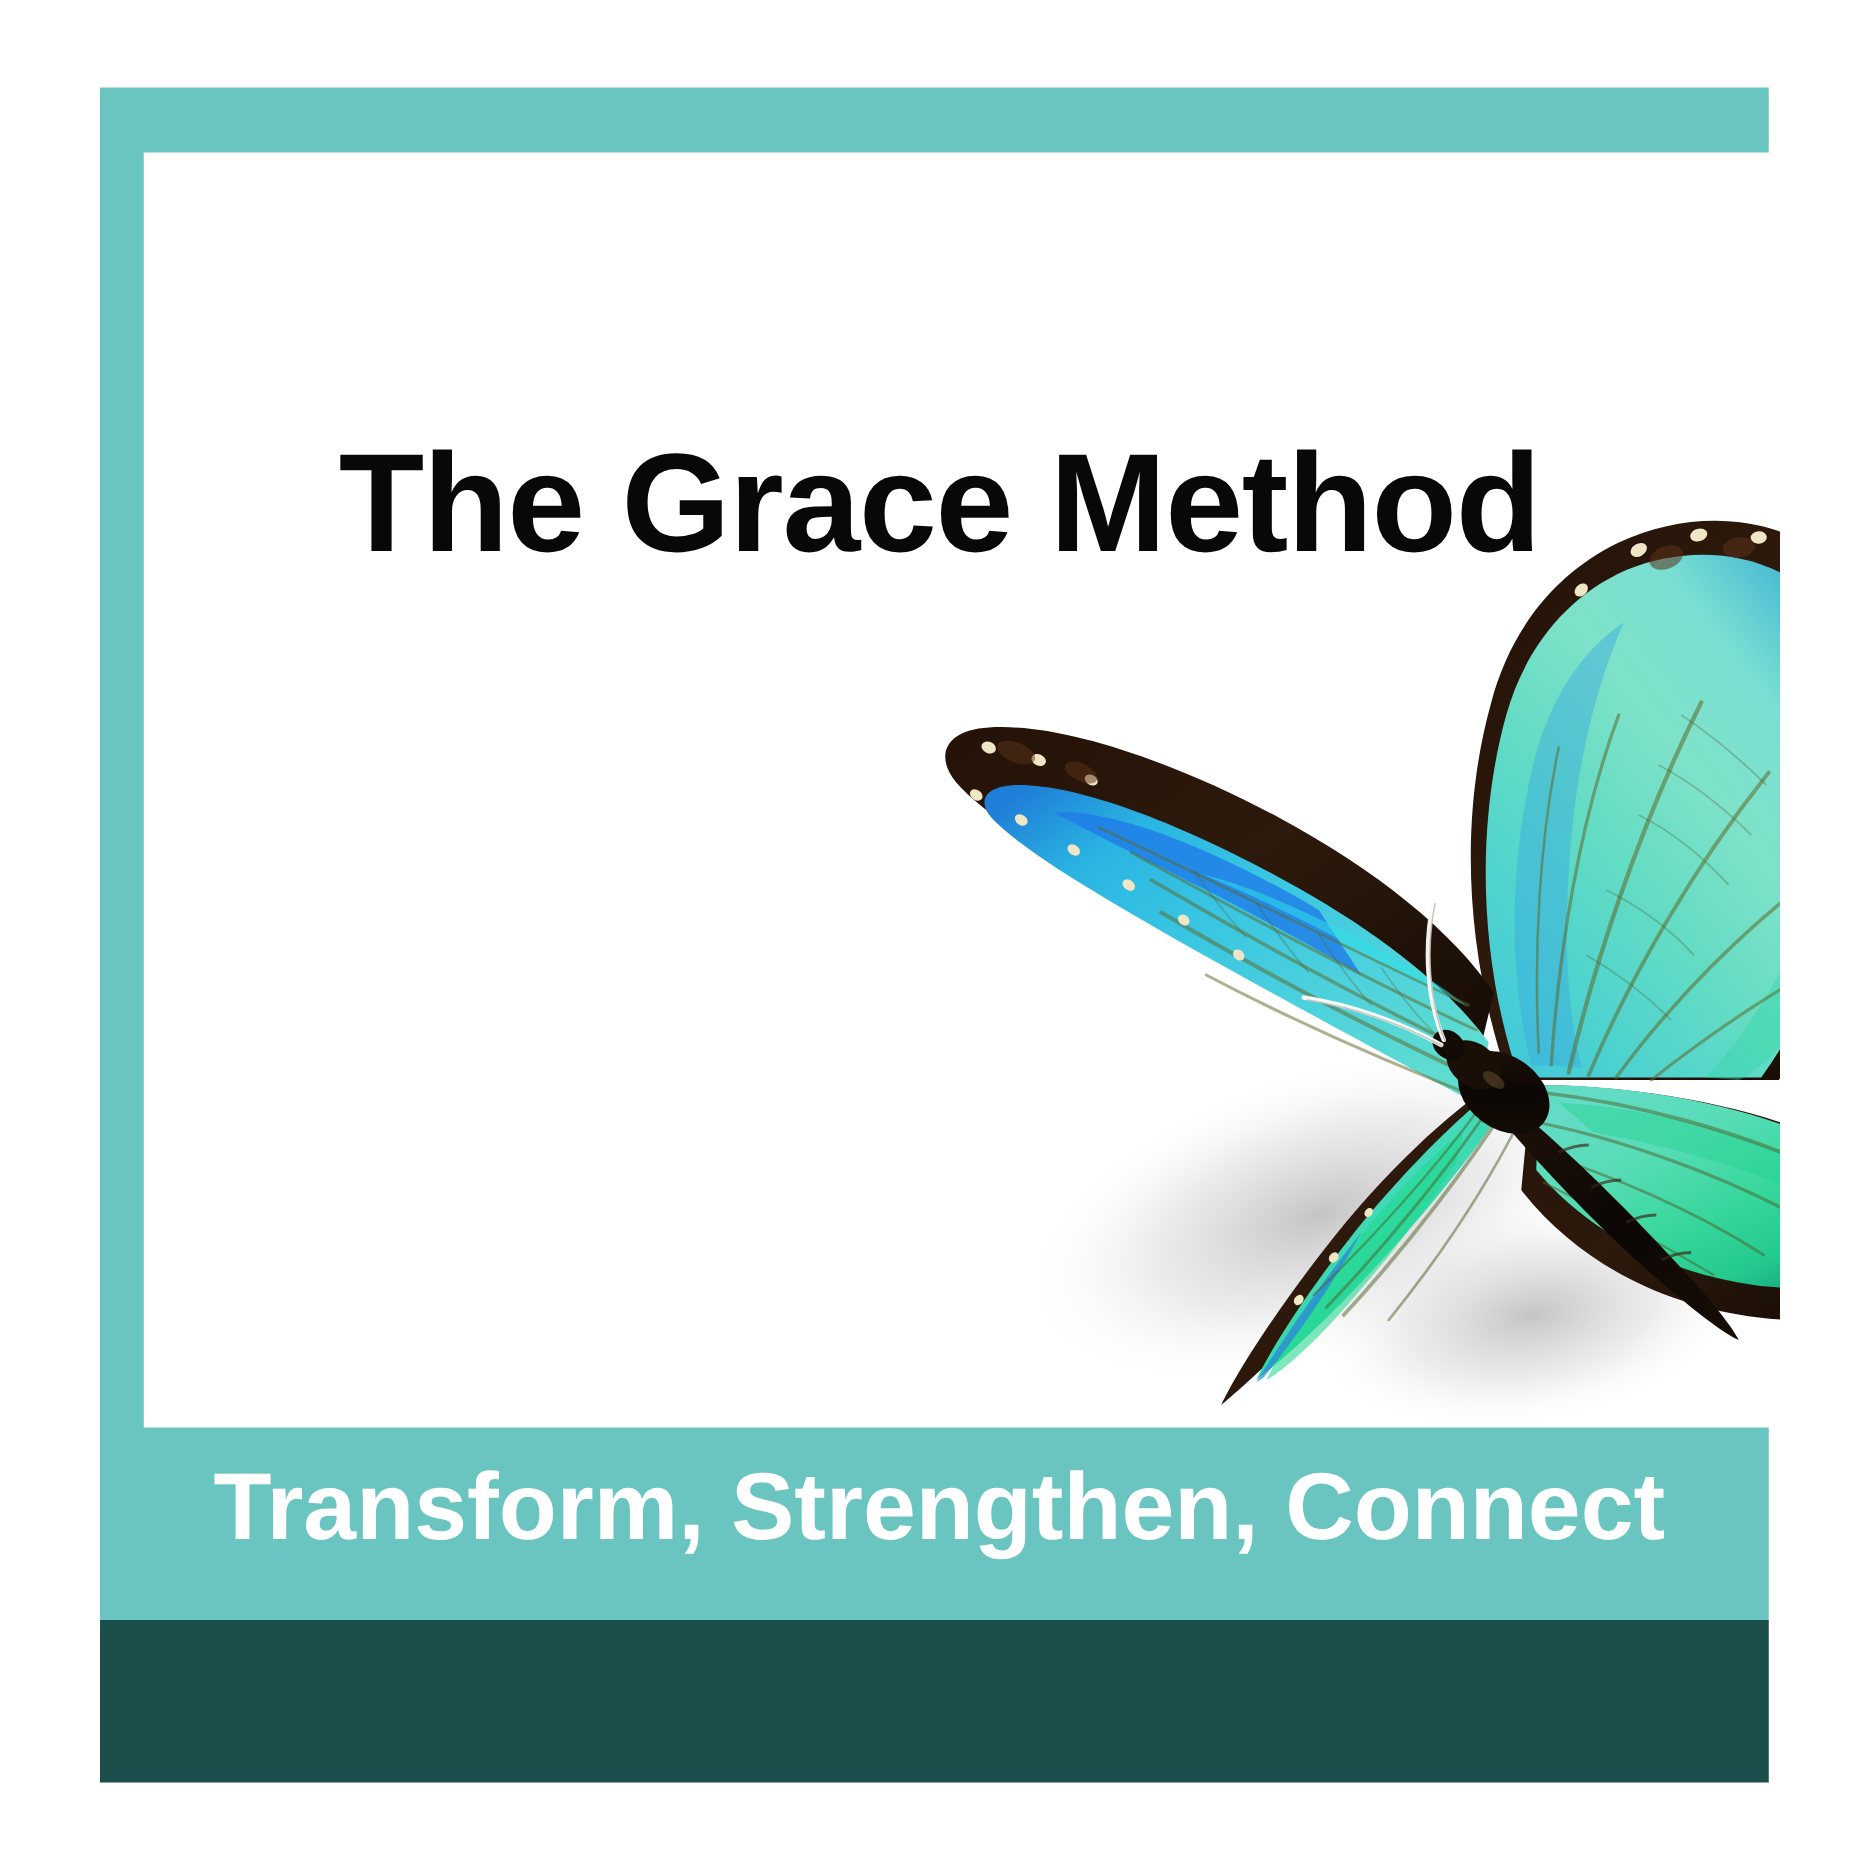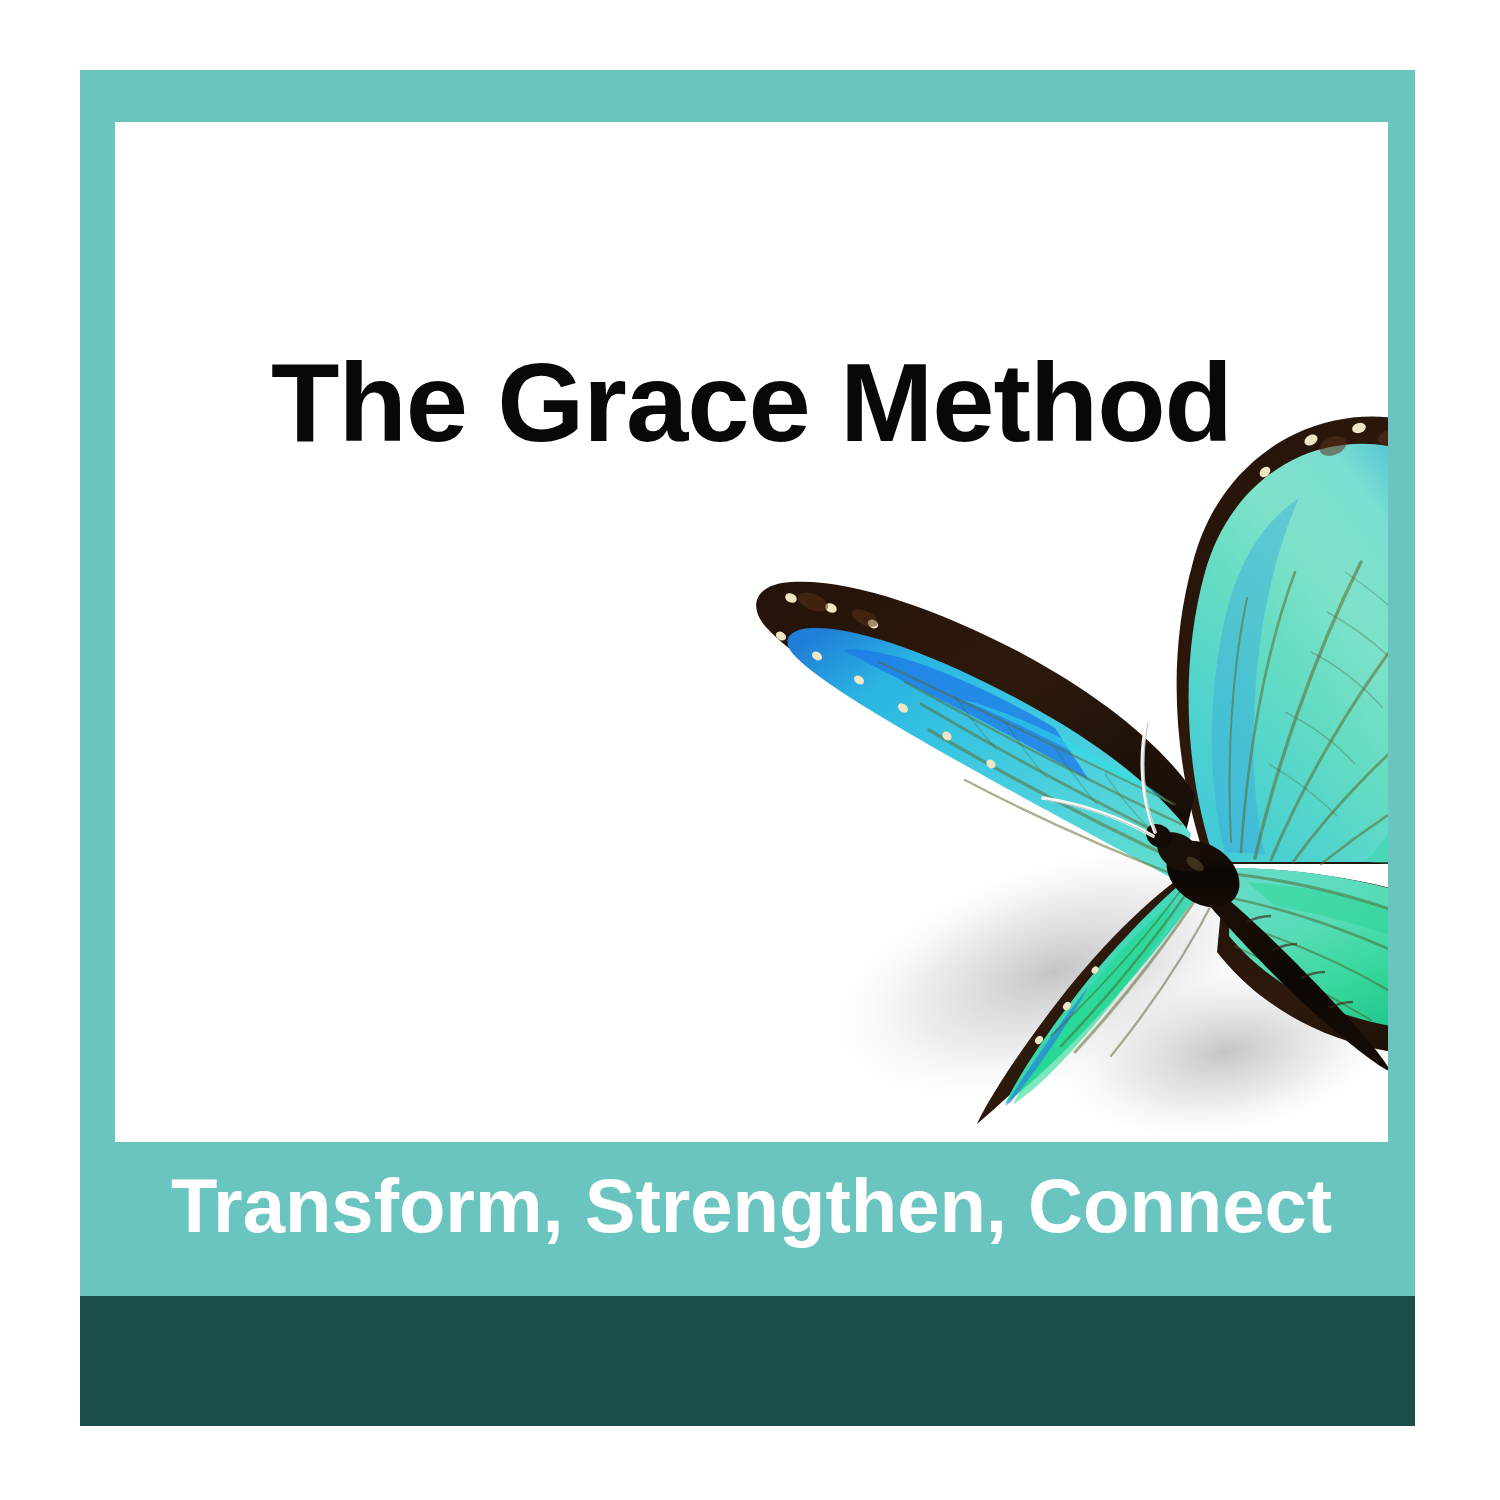--- a/index.html
+++ b/index.html
@@ -44,20 +44,21 @@
 
   
   .panel {
     position: absolute;
     left: 115px;
     top: 122px;
     width: 1273px;
     height: 1020px;
     background: #ffffff;
     overflow: hidden;
+    padding-left: 36px;
   }
 
   
   .title-block {
     position: absolute;
     left: 0;
     top: 196px;
     width: 1273px;
     text-align: center;
     z-index: 3;

